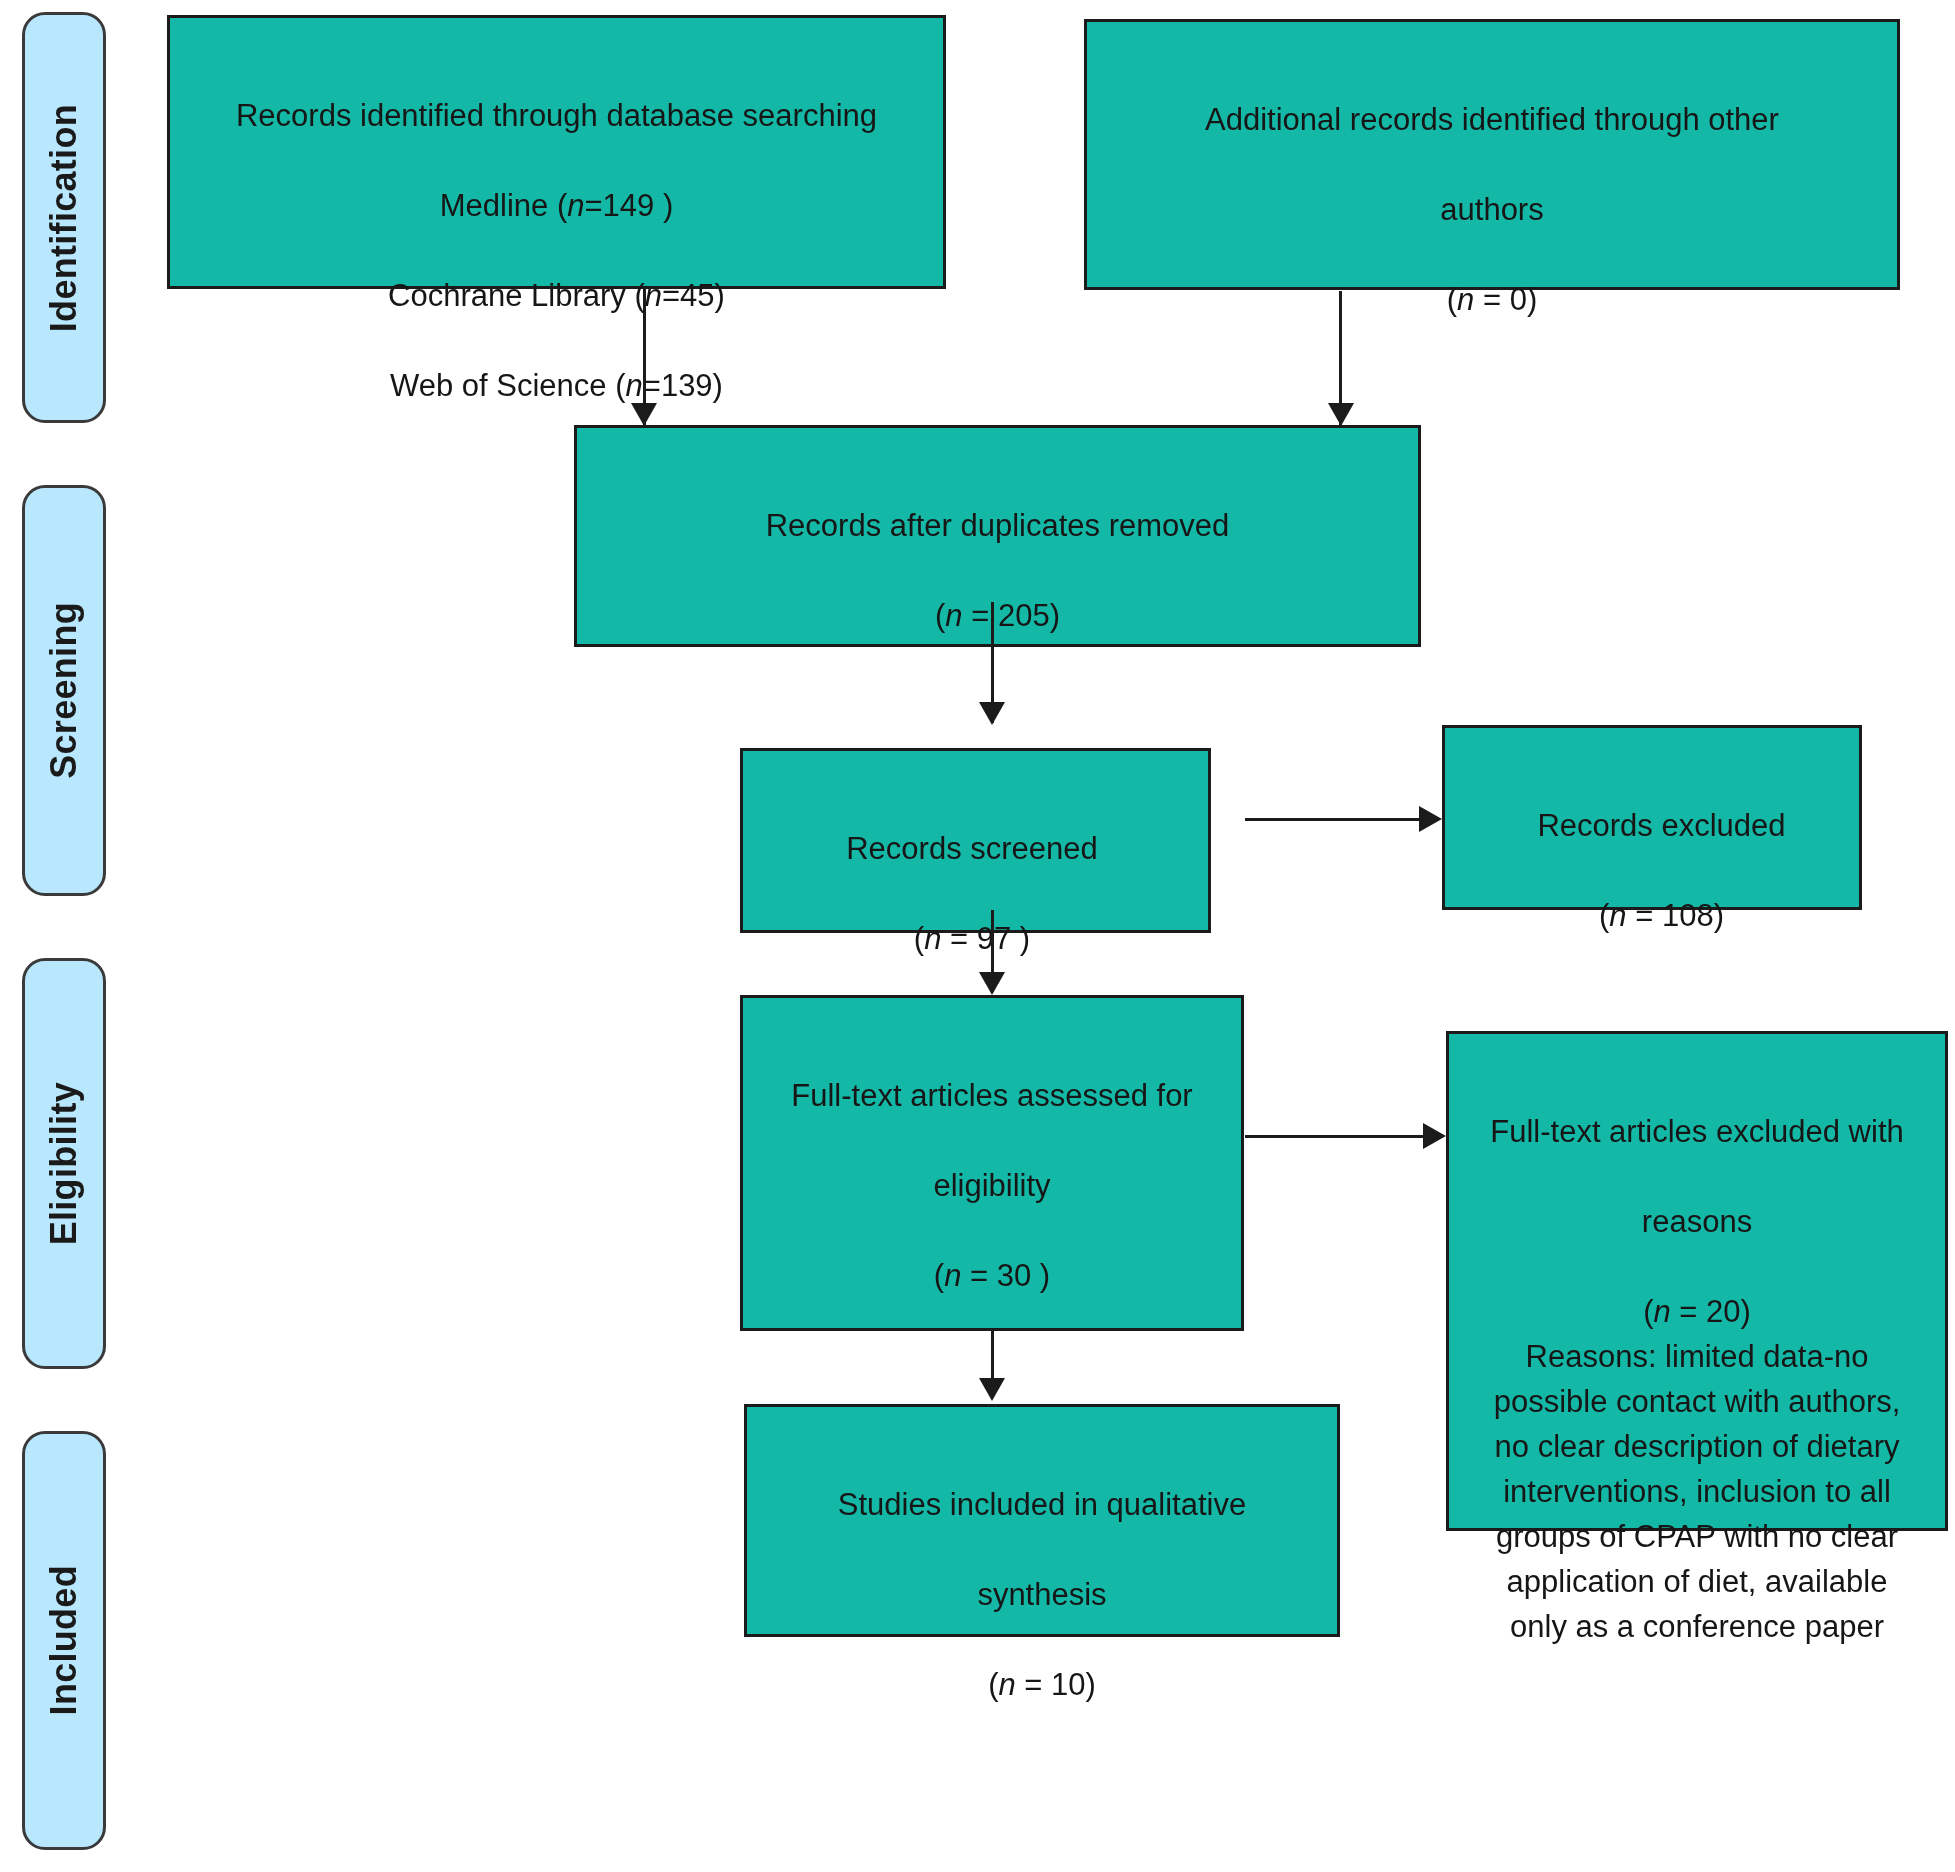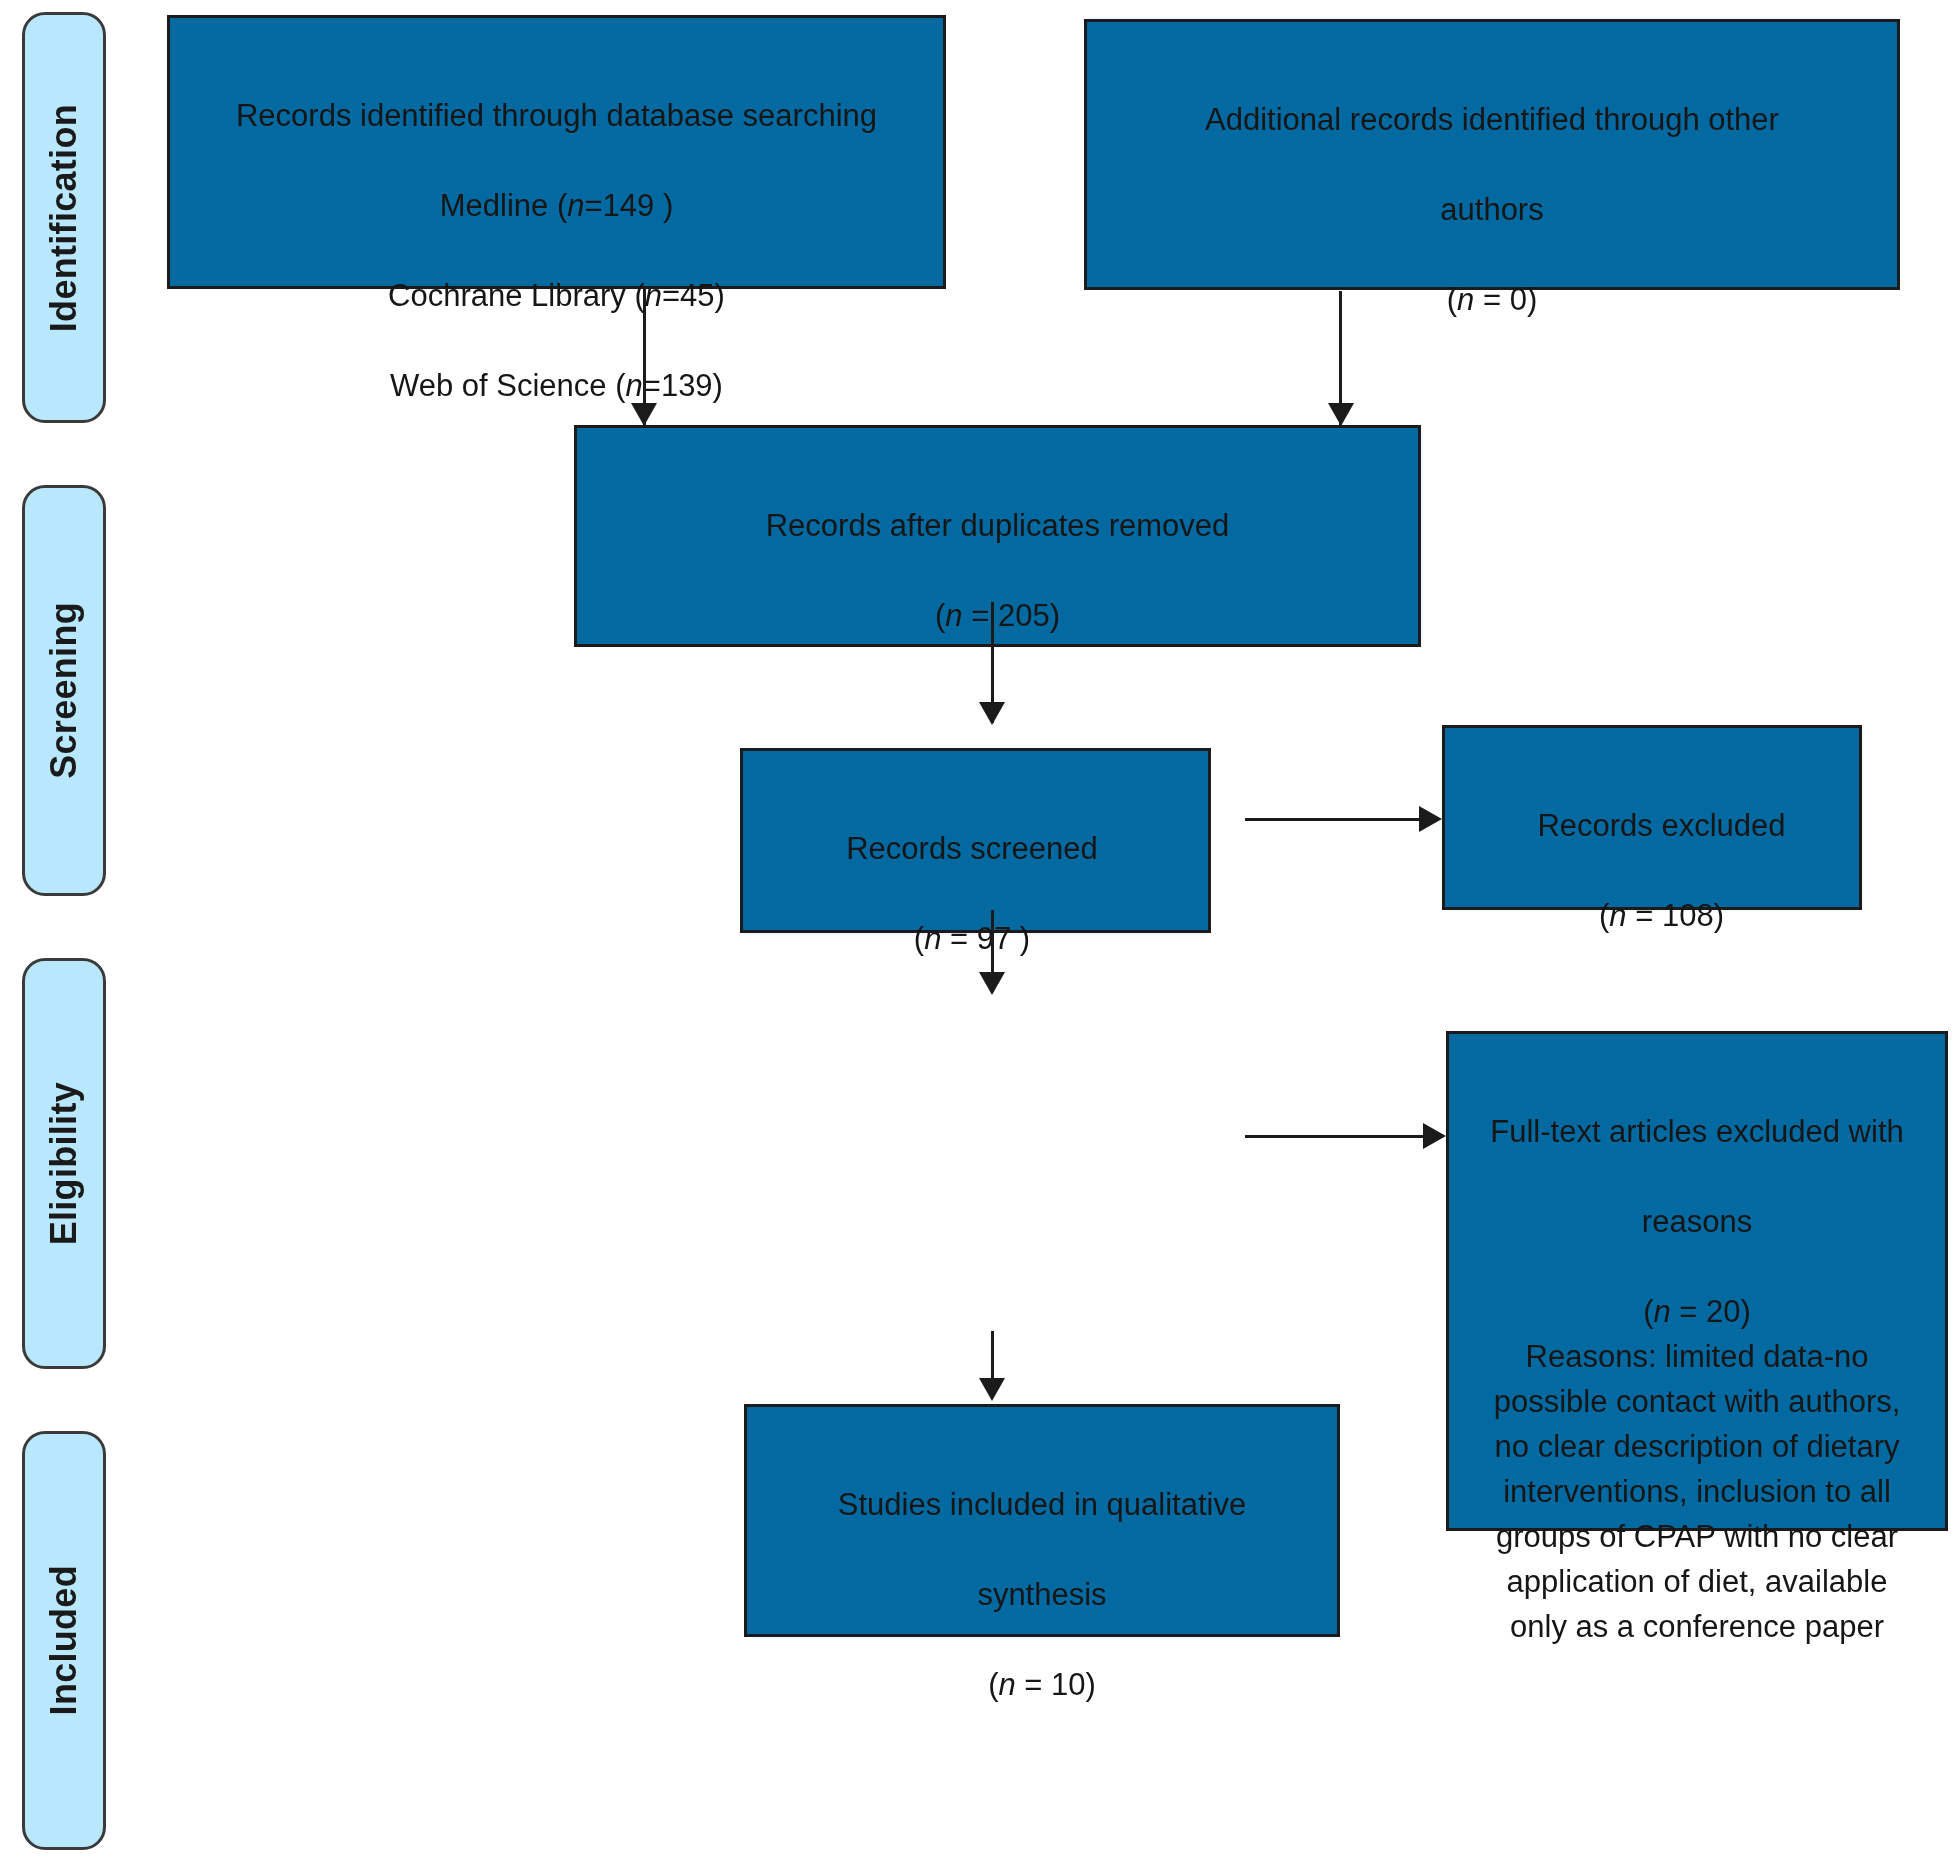--- a/index.html
+++ b/index.html
@@ -38,21 +38,21 @@
     color: #1a1a1a;
     letter-spacing: 0.3px;
     white-space: nowrap;
     line-height: 1;
   }
 
   
   .flow-box {
     position: absolute;
     box-sizing: border-box;
-    background: #0369a1;
+    background: #14b8a6;
     border: 3.4px solid #1b1b1b;
     display: flex;
     align-items: center;
     justify-content: center;
     padding: 0 15px;
   }
   .flow-box .box-text {
     font-size: 31px;
     line-height: 1.45;
     color: #161616;
@@ -162,20 +162,27 @@
       <span>(</span><span class="ital">n</span><span> =  108)</span>
     </div>
   </div>
 
   <div class="hline" style="left:1245px; top:818px; width:175px;"></div>
   <div class="arrow-right" style="left:1419px; top:806px;"></div>
 
   <div class="vline" style="left:991px; top:910px; height:82px;"></div>
   <div class="arrow-down" style="left:979px; top:972px;"></div>
 
+  <div class="flow-box align-upper" style="left:740px; top:995px; width:504px; height:336px;">
+    <div class="box-text">
+      <span>Full-text articles assessed for</span><br>
+      <span>eligibility</span><br>
+      <span>(</span><span class="ital">n</span><span> = 30 )</span>
+    </div>
+  </div>
 
   <div class="flow-box align-upper" style="left:1446px; top:995px; width:502px; height:500px;margin-top:36px;">
     <div class="box-text">
       <span>Full-text articles excluded with</span><br>
       <span>reasons</span><br>
       <span>(</span><span class="ital">n</span><span> =   20)</span><br><span>Reasons: limited data-no
 possible contact with authors,
 no clear description of dietary
 interventions, inclusion to all
 groups of CPAP with no clear

